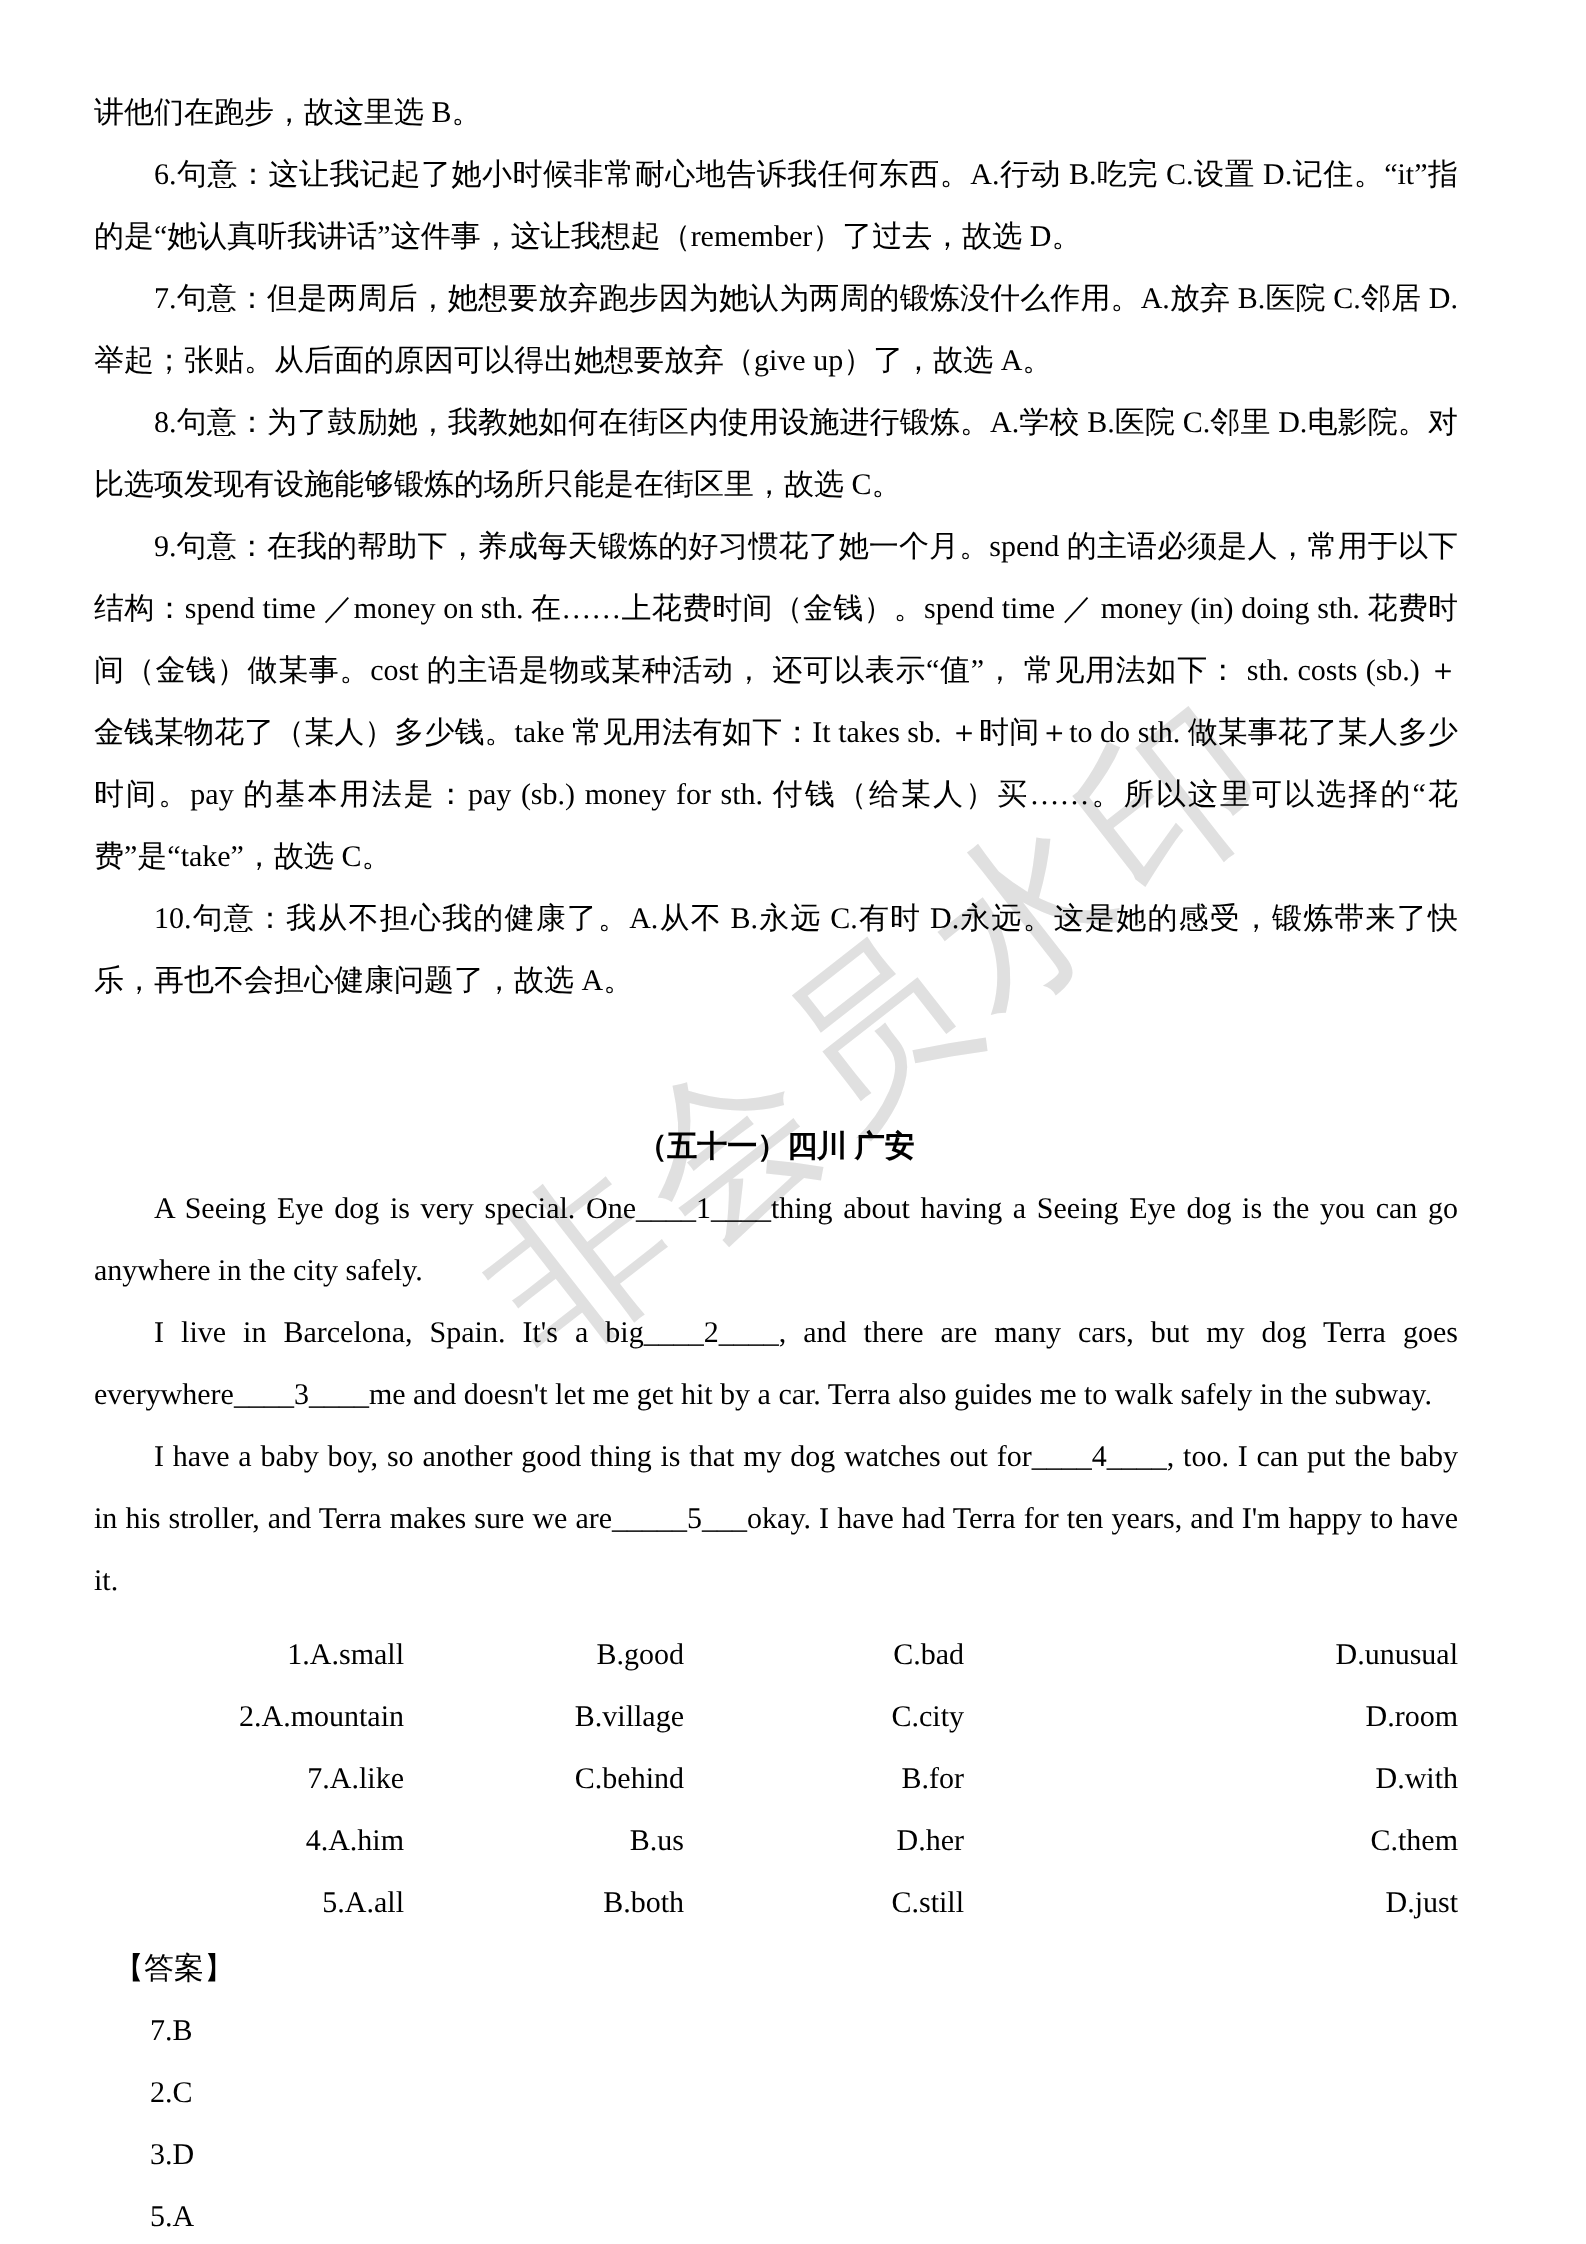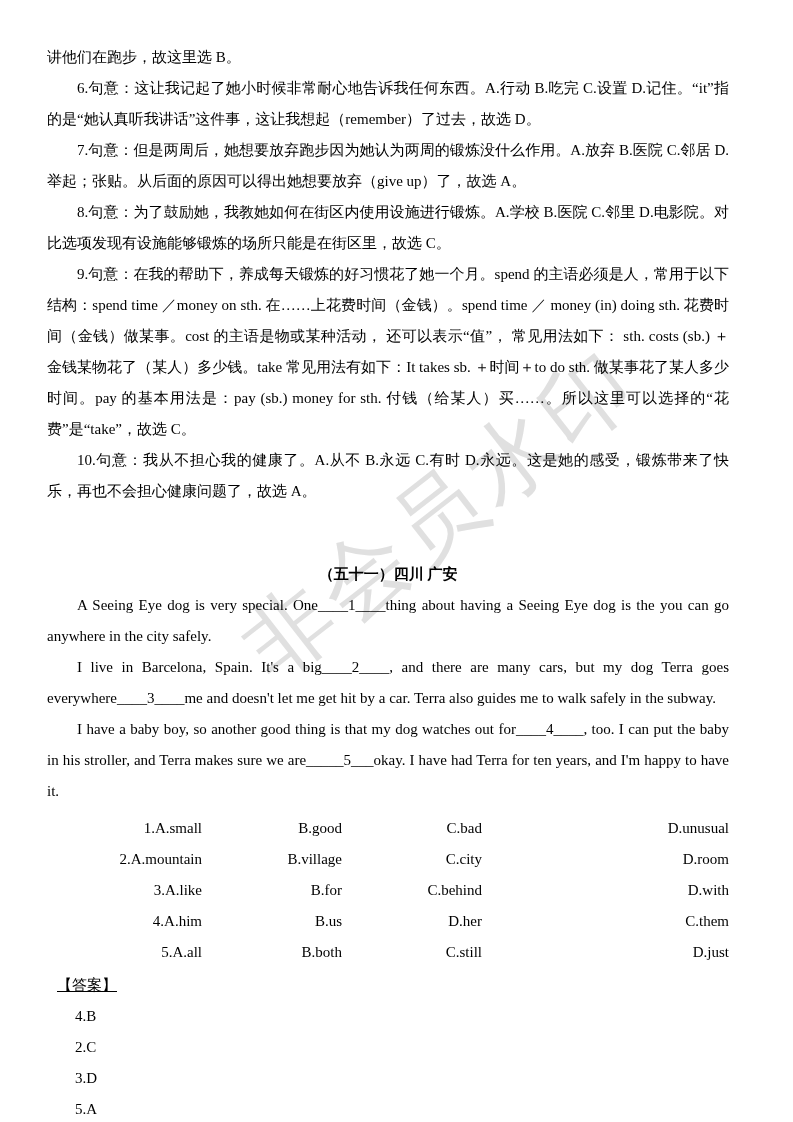--- a/index.html
+++ b/index.html
@@ -45,21 +45,20 @@
     grid-template-columns: 127px 140px 140px 1fr;
     font-size: 15px;
     line-height: 31px;
   }
   .opt-cell { white-space: nowrap; }
   .answers-heading {
     font-size: 15px;
     line-height: 31px;
     padding-left: 10px;
     margin-top: 2px;
-    text-decoration: underline;
   }
   .answer-line {
     font-size: 15px;
     line-height: 31px;
     padding-left: 28px;
   }
   .watermark {
     position: absolute;
     left: 205px;
     top: 455px;
@@ -105,38 +104,38 @@
       <span class="opt-cell">C.bad</span>
       <span class="opt-cell">D.unusual</span>
     </div>
     <div class="opt-row">
       <span class="opt-cell">2.A.mountain</span>
       <span class="opt-cell">B.village</span>
       <span class="opt-cell">C.city</span>
       <span class="opt-cell">D.room</span>
     </div>
     <div class="opt-row">
-      <span class="opt-cell">3.A.like</span>
+      <span class="opt-cell">7.A.like</span>
+      <span class="opt-cell">C.behind</span>
       <span class="opt-cell">B.for</span>
-      <span class="opt-cell">C.behind</span>
       <span class="opt-cell">D.with</span>
     </div>
     <div class="opt-row">
       <span class="opt-cell">4.A.him</span>
       <span class="opt-cell">B.us</span>
       <span class="opt-cell">D.her</span>
       <span class="opt-cell">C.them</span>
     </div>
     <div class="opt-row">
       <span class="opt-cell">5.A.all</span>
       <span class="opt-cell">B.both</span>
       <span class="opt-cell">C.still</span>
       <span class="opt-cell">D.just</span>
     </div>
   </div>
 
   <div class="answers-heading">【答案】</div>
-  <div class="answer-line">4.B</div>
+  <div class="answer-line">7.B</div>
   <div class="answer-line">2.C</div>
   <div class="answer-line">3.D</div>
   <div class="answer-line">5.A</div>
 
 </div>
 
 </body></html>

